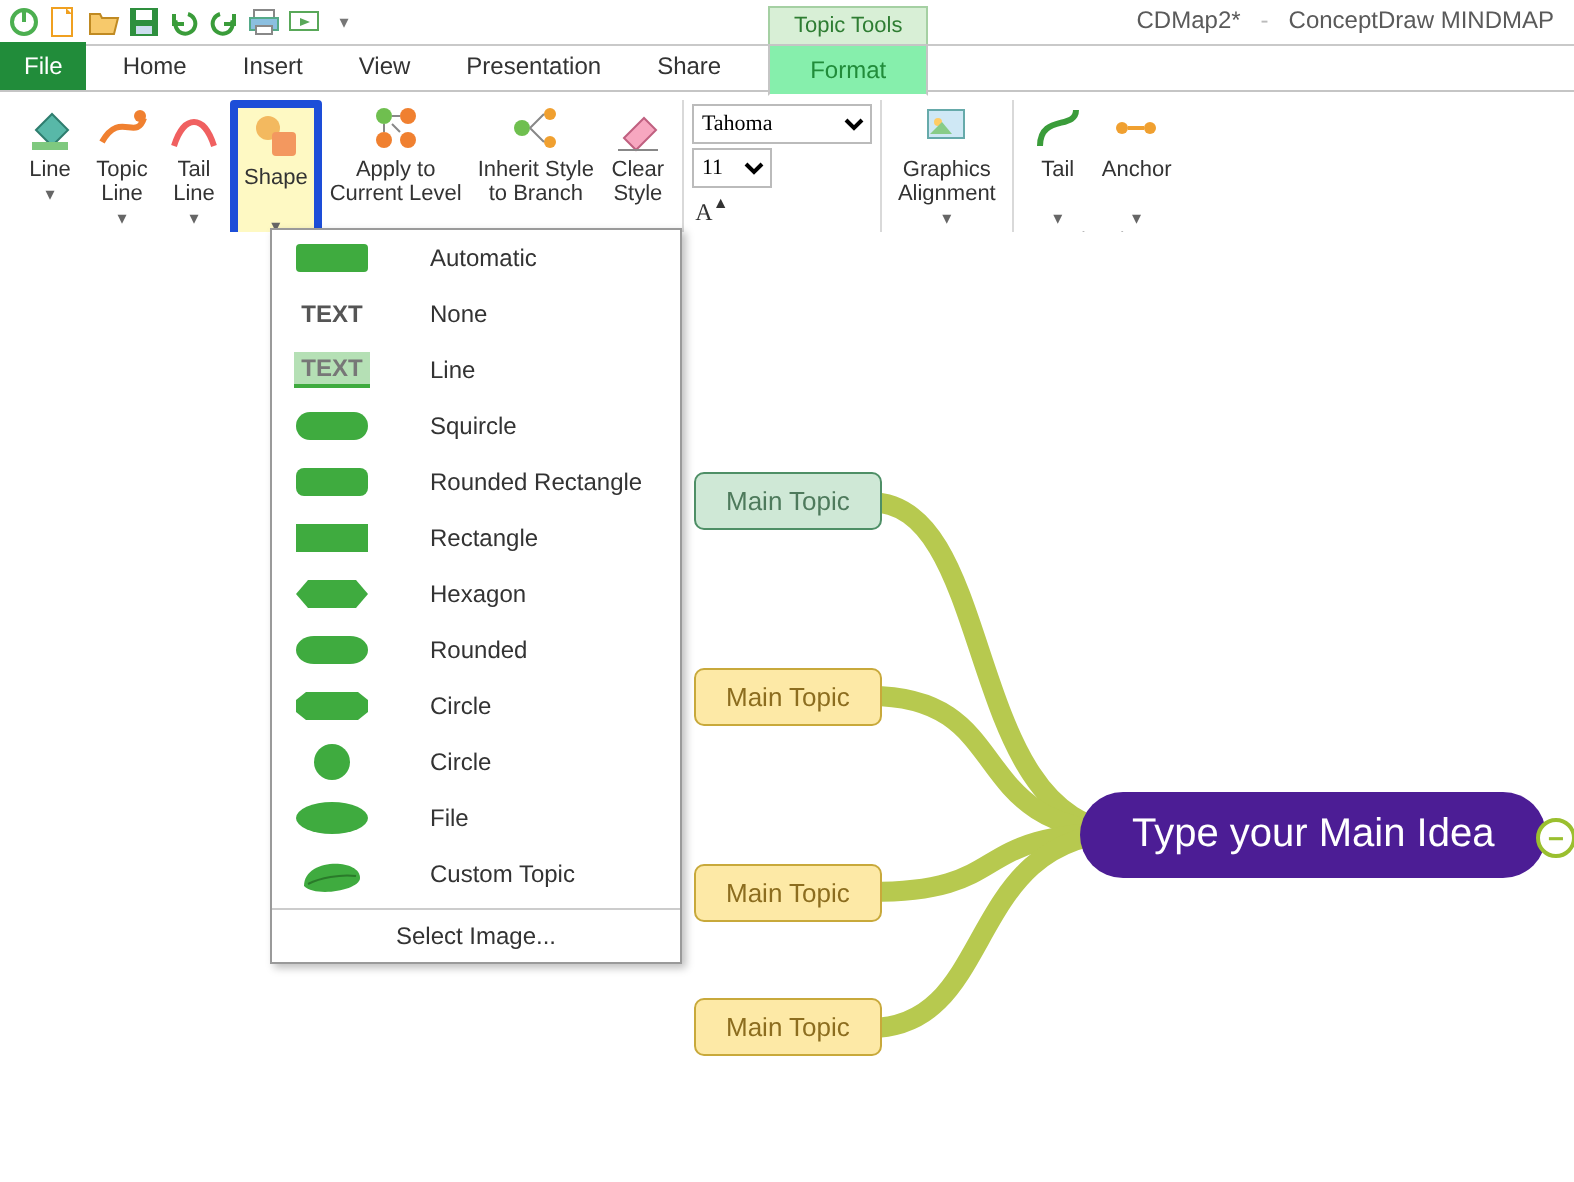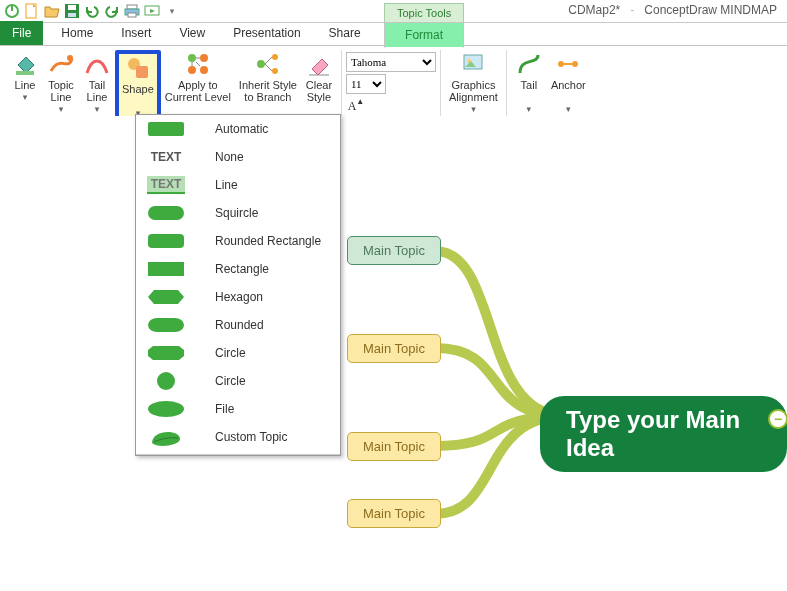--- a/index.html
+++ b/index.html
@@ -111,24 +111,23 @@
   .shape-dd .select-image { text-align: center; padding: 6px; cursor: pointer; }
   
   .canvas { position: absolute; left: 0; top: 116px; right: 0; bottom: 0;
     background: #fff; overflow: hidden; }
   .topic {
     position: absolute; border: 1px solid #c8a93b; background: #fde9a6;
     border-radius: 5px; padding: 6px 15px; font-size: 13px; color: #8c6d1f;
   }
   .topic.sel { background: #cfe8d6; border: 1px solid #4e8f66; color: #4e7a5c;}
   .mainidea {
-    position: absolute; background: #15803d; color: #fff; font-size: 24px;
+    position: absolute; background: #4c1d95; color: #fff; font-size: 20px;
     padding: 10px 26px; border-radius: 24px;
     text-shadow: none;
-    font-weight: bold;
   }
   .collapse {
     position: absolute; width: 16px; height: 16px; border: 2px solid #9abf2f;
     border-radius: 50%; background: #fff; display: flex; align-items: center;
     justify-content: center; color: #9abf2f; font-weight: bold; font-size: 14px;
   }
   svg.branches { position: absolute; left: 0; top: 0; }
   .launch { font-size: 9px; color: #999; padding: 0 2px;}
 </style>
 </head>
@@ -467,20 +466,21 @@
   <div class="item">
     <span class="swatch">
         <svg width="40" height="20">
           <path d="M6 16 C6 2 34 2 34 12 C34 18 12 22 6 16 Z" fill="#3fab3f"></path>
           <path d="M8 15 C14 12 24 10 32 11" stroke="#2a7a2a" fill="none"></path>
         </svg>
       </span>
     <span>Custom Topic</span>
   </div>
   <div class="sep"></div>
+  <div class="select-image">Select Image...</div>
 </div>
 
 <div class="canvas">
   <svg class="branches" width="787" height="480">
     <path d="M565 300 C480 300 500 135 435 135" stroke="#b7c94f" stroke-width="10" fill="none" stroke-linecap="round"></path>
     <path d="M565 300 C480 300 510 232 435 232" stroke="#b7c94f" stroke-width="10" fill="none" stroke-linecap="round"></path>
     <path d="M565 300 C480 300 510 330 435 330" stroke="#b7c94f" stroke-width="10" fill="none" stroke-linecap="round"></path>
     <path d="M565 300 C480 300 500 398 435 398" stroke="#b7c94f" stroke-width="10" fill="none" stroke-linecap="round"></path>
   </svg>
 

